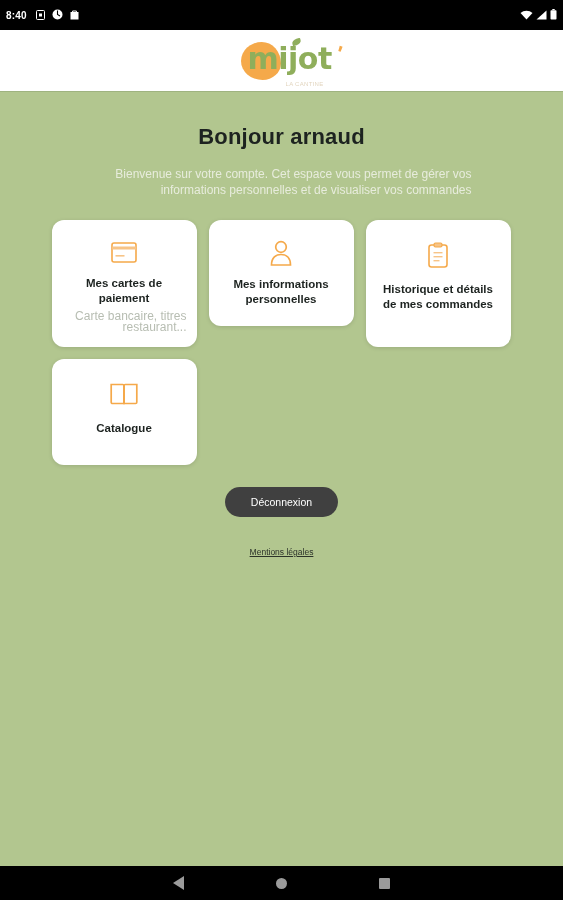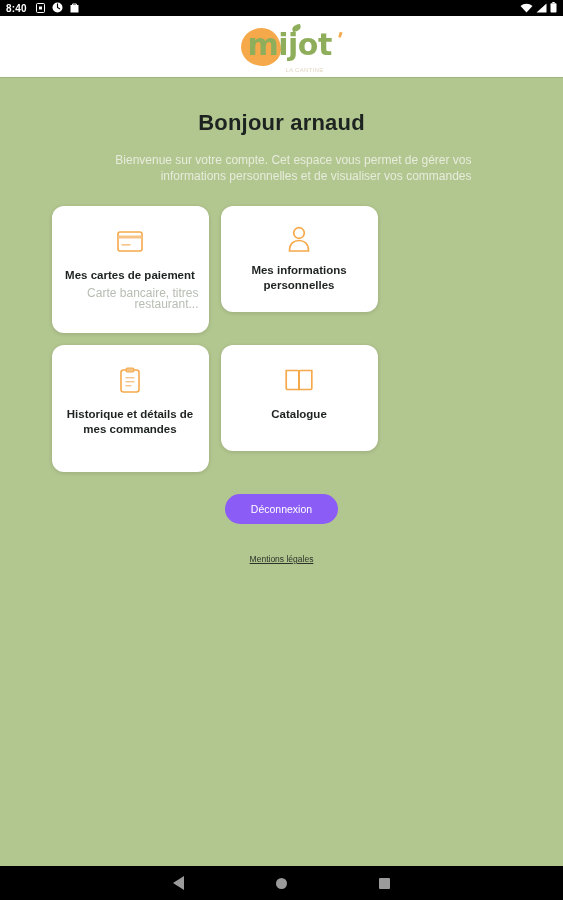--- a/index.html
+++ b/index.html
@@ -14,21 +14,21 @@
     position: relative;
     width: 563px;
     height: 900px;
     display: flex;
     flex-direction: column;
     background: #b2c68f;
   }
 
   
   .status-bar {
-    height: 16px;
+    height: 30px;
     background: #000000;
     display: flex;
     align-items: center;
     padding: 0 6px;
     flex: 0 0 auto;
   }
   .status-time {
     color: #ffffff;
     font-size: 10px;
     font-weight: bold;
@@ -133,21 +133,21 @@
   
   .grid {
     width: 460px;
     margin: 0 auto;
     display: flex;
     flex-wrap: wrap;
     gap: 12px;
     justify-content: flex-start;
   }
   .card {
-    width: 157px;
+    width: 145px;
     background: #ffffff;
     border-radius: 12px;
     box-shadow: 0 1px 4px rgba(0,0,0,.13);
     display: flex;
     flex-direction: column;
     align-items: center;
     padding: 18px 10px 14px 10px;
     cursor: pointer;
   }
   .card.tall { height: 127px; justify-content: flex-start; }
@@ -171,21 +171,21 @@
     font-size: 12px;
     line-height: 11px;
     color: #b7bdb2;
     text-align: right;
   }
 
   
   .actions { margin-top: 22px; text-align: center; }
   .logout-btn {
     display: inline-block;
-    background: #8b5cf6;
+    background: #404040;
     color: #ffffff;
     border: none;
     border-radius: 20px;
     padding: 9px 26px;
     font-size: 10.5px;
     font-family: "Liberation Sans", sans-serif;
     cursor: pointer;
   }
   .legal {
     display: block;

